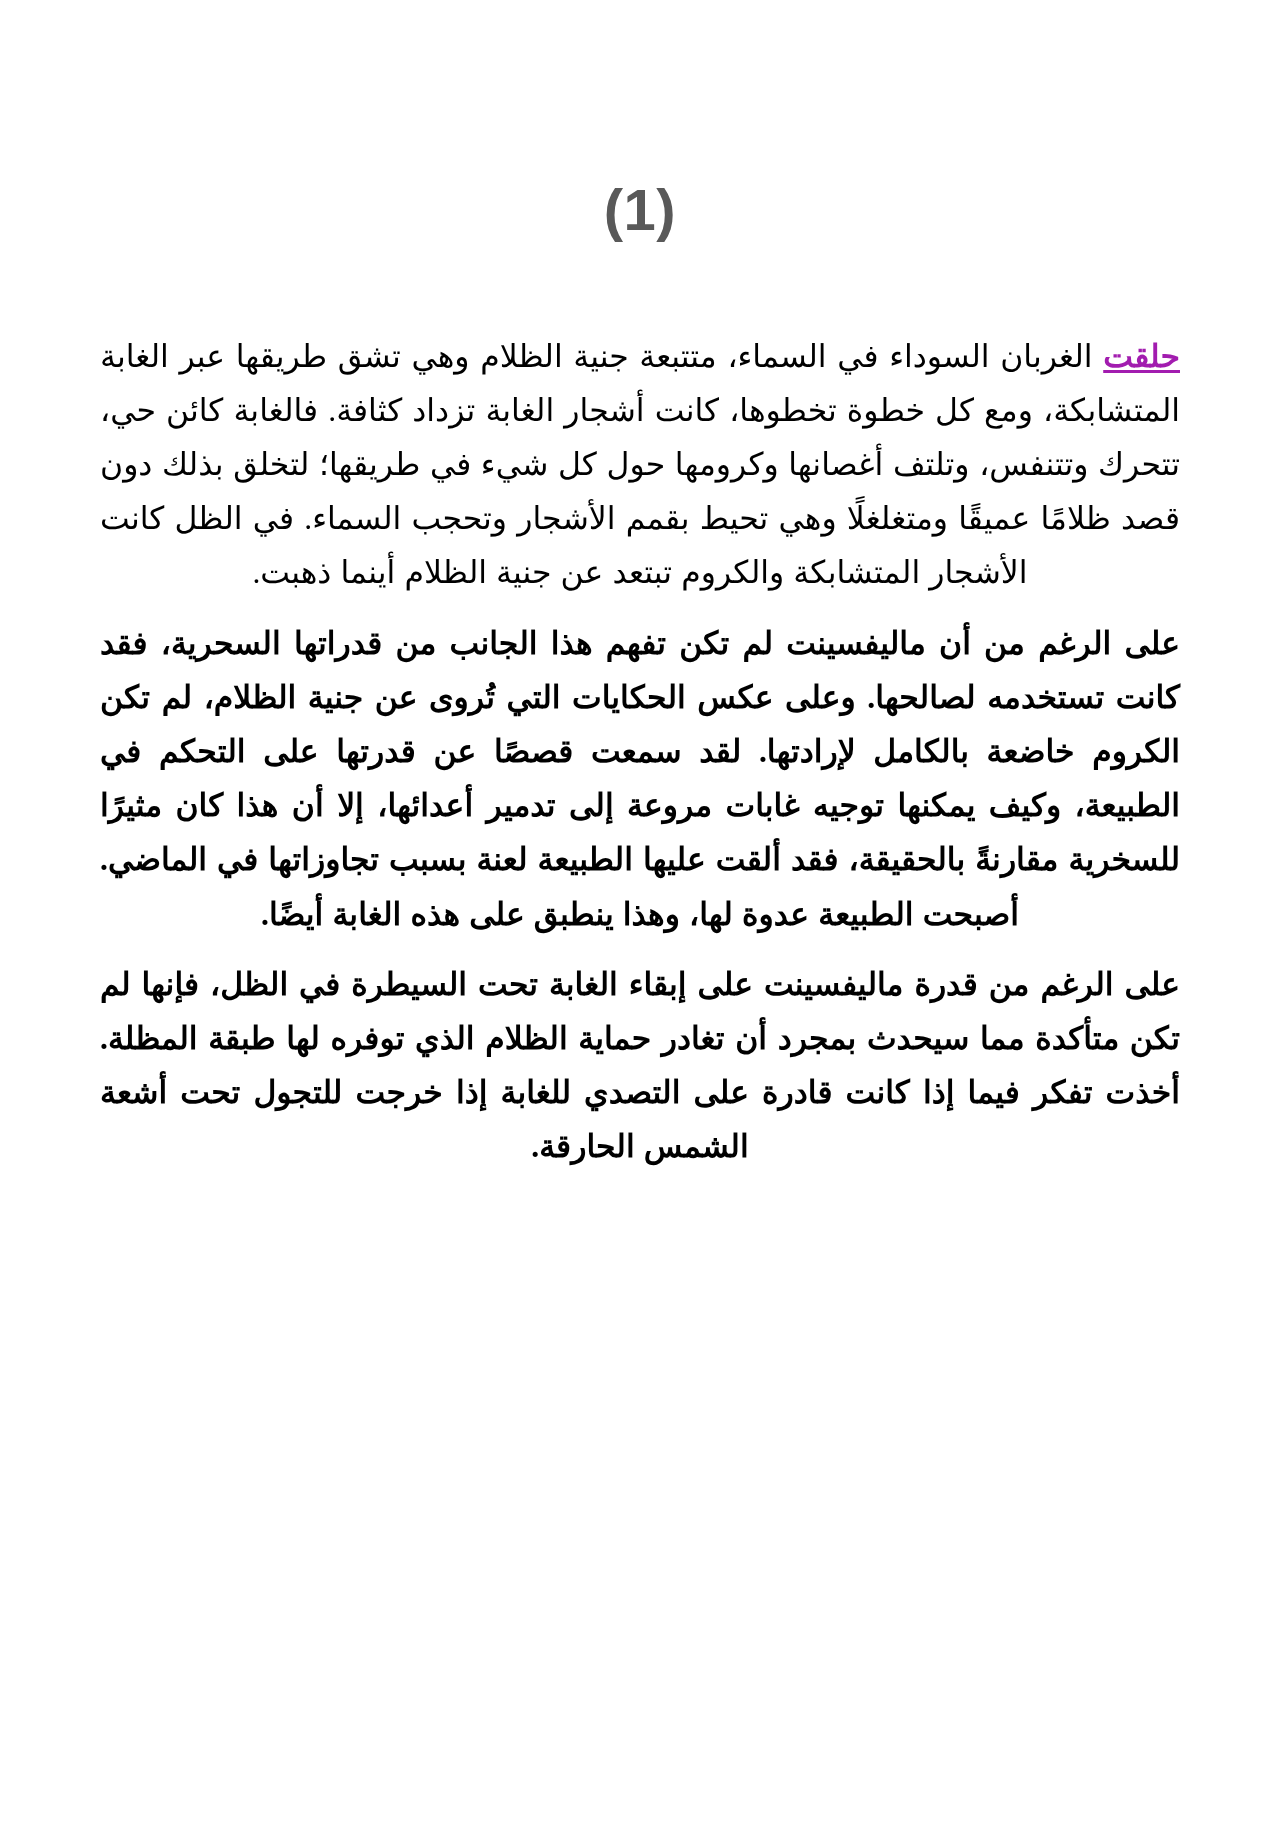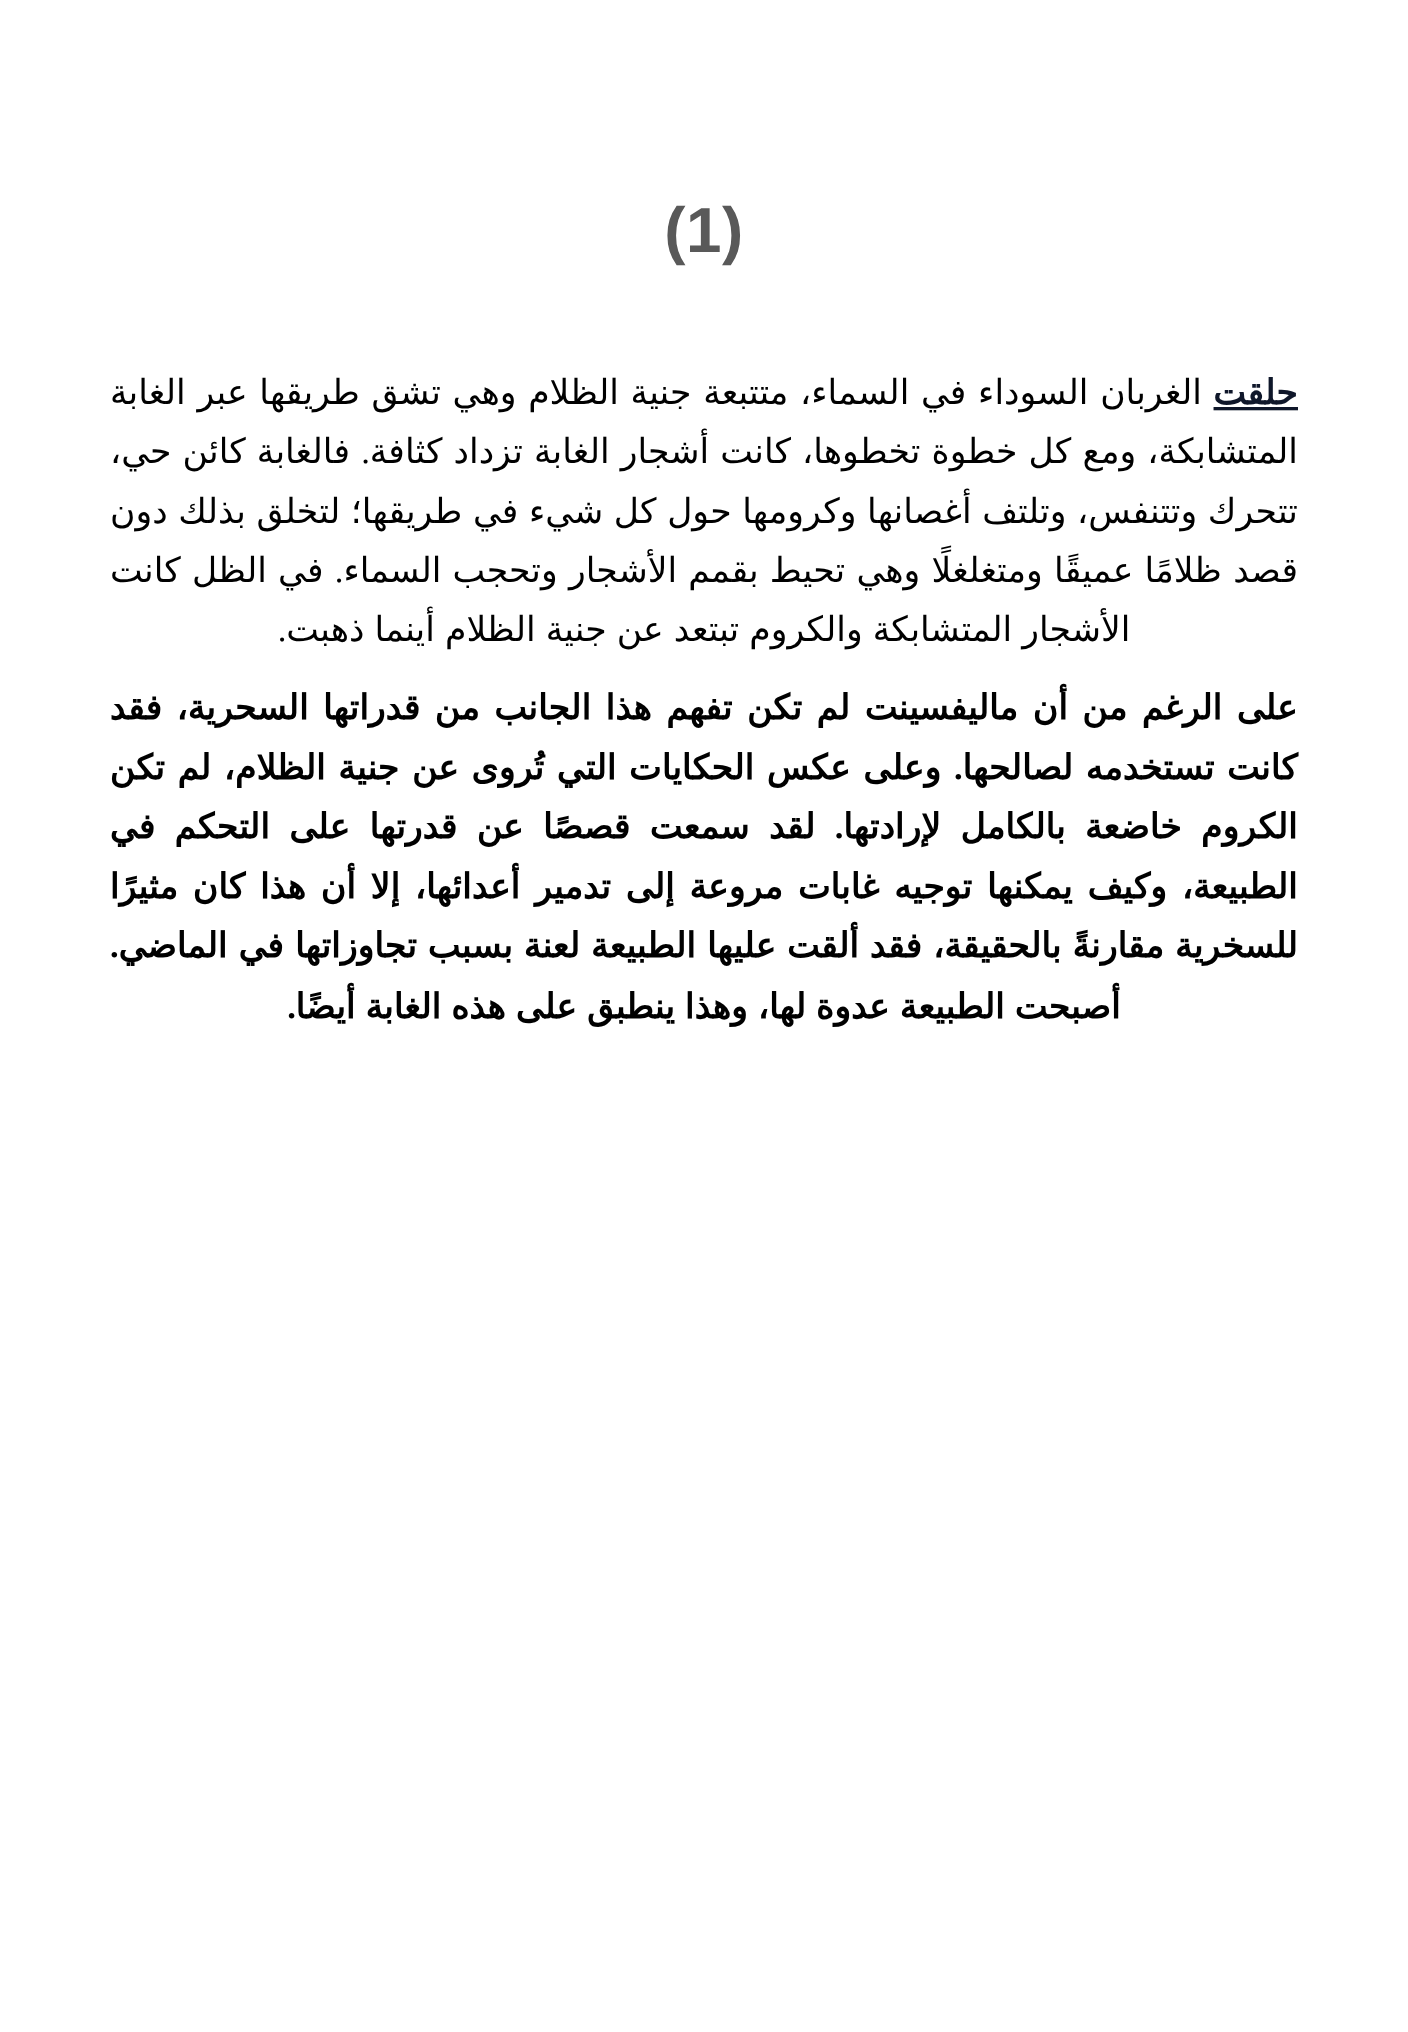--- a/index.html
+++ b/index.html
@@ -69,21 +69,21 @@
     margin: 0 0 14px 0;
     word-spacing: 0.04em;
   }
 
   .para + .para {
     margin-top: 16px;
     font-weight: bold;
   }
 
   .lead-word {
-    color: #0f172a;
+    color: #a21caf;
     font-weight: 700;
     text-decoration: underline;
     text-decoration-thickness: 3px;
     text-underline-offset: 3px;
     font-family: Liberation Serif, serif;
   }
 </style>
 </head>
 <body>
 
@@ -92,16 +92,17 @@
 
     <div class="chapter-number">(1)</div>
 
 
     <div class="body-copy">
 
       <p class="para"><span class="lead-word">حلقت</span><span> الغربان السوداء في السماء، متتبعة جنية الظلام وهي تشق طريقها عبر الغابة المتشابكة، ومع كل خطوة تخطوها، كانت أشجار الغابة تزداد كثافة. فالغابة كائن حي، تتحرك وتتنفس، وتلتف أغصانها وكرومها حول كل شيء في طريقها؛ لتخلق بذلك دون قصد ظلامًا عميقًا ومتغلغلًا وهي تحيط بقمم الأشجار وتحجب السماء. في الظل كانت الأشجار المتشابكة والكروم تبتعد عن جنية الظلام أينما ذهبت.</span></p>
 
       <p class="para"><span>على الرغم من أن ماليفسينت لم تكن تفهم هذا الجانب من قدراتها السحرية، فقد كانت تستخدمه لصالحها. وعلى عكس الحكايات التي تُروى عن جنية الظلام، لم تكن الكروم خاضعة بالكامل لإرادتها. لقد سمعت قصصًا عن قدرتها على التحكم في الطبيعة، وكيف يمكنها توجيه غابات مروعة إلى تدمير أعدائها، إلا أن هذا كان مثيرًا للسخرية مقارنةً بالحقيقة، فقد ألقت عليها الطبيعة لعنة بسبب تجاوزاتها في الماضي. أصبحت الطبيعة عدوة لها، وهذا ينطبق على هذه الغابة أيضًا.</span></p>
 
+      <p class="para"><span>على الرغم من قدرة ماليفسينت على إبقاء الغابة تحت السيطرة في الظل، فإنها لم تكن متأكدة مما سيحدث بمجرد أن تغادر حماية الظلام الذي توفره لها طبقة المظلة. أخذت تفكر فيما إذا كانت قادرة على التصدي للغابة إذا خرجت للتجول تحت أشعة الشمس الحارقة.</span></p>
 
     </div>
   </div>
 </div>
 
 </body></html>

